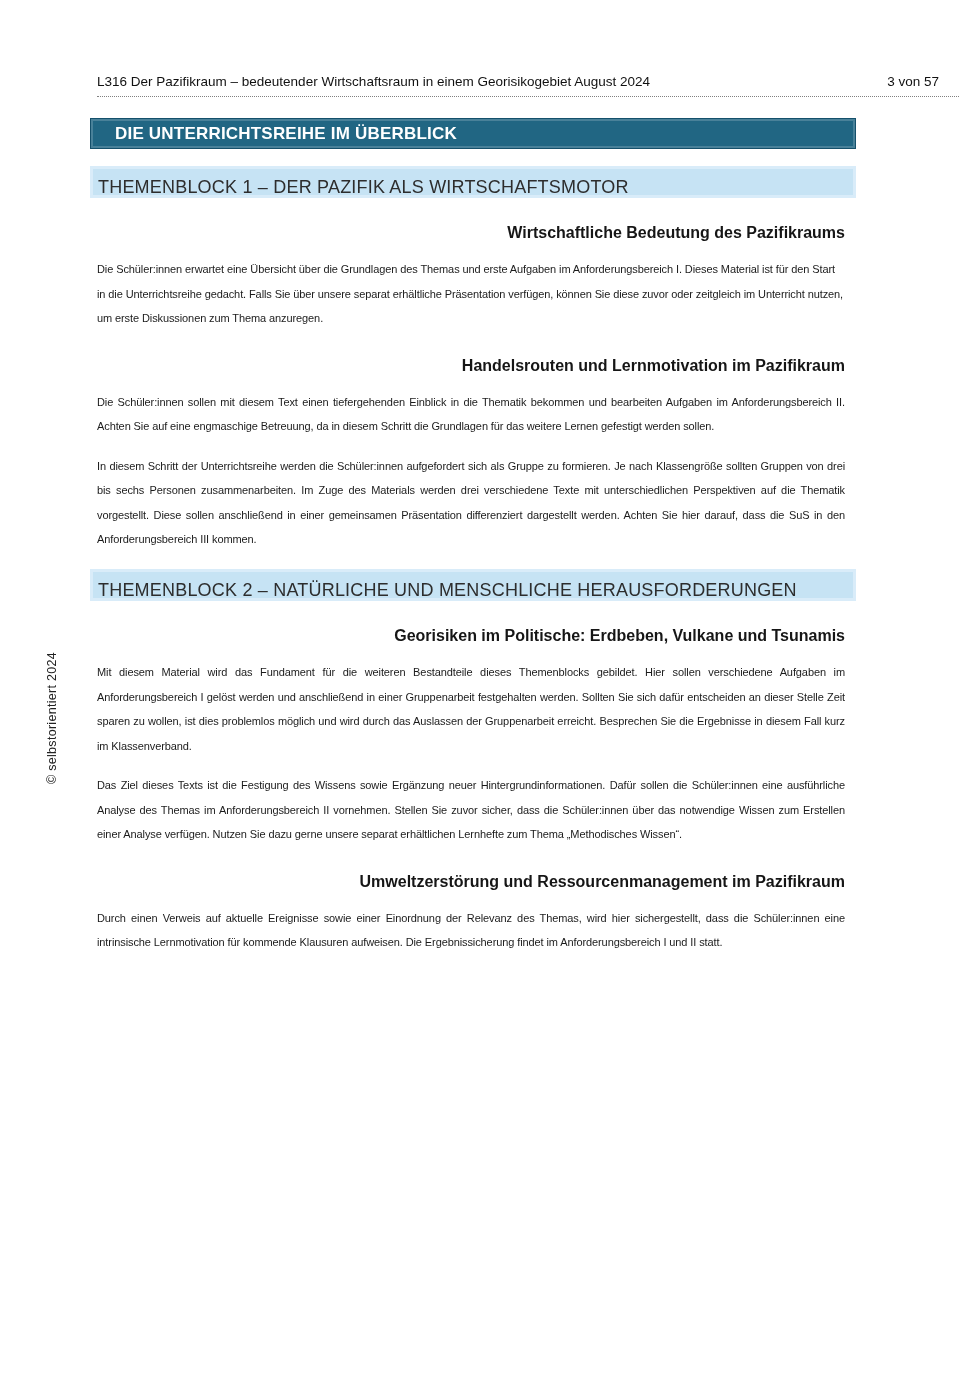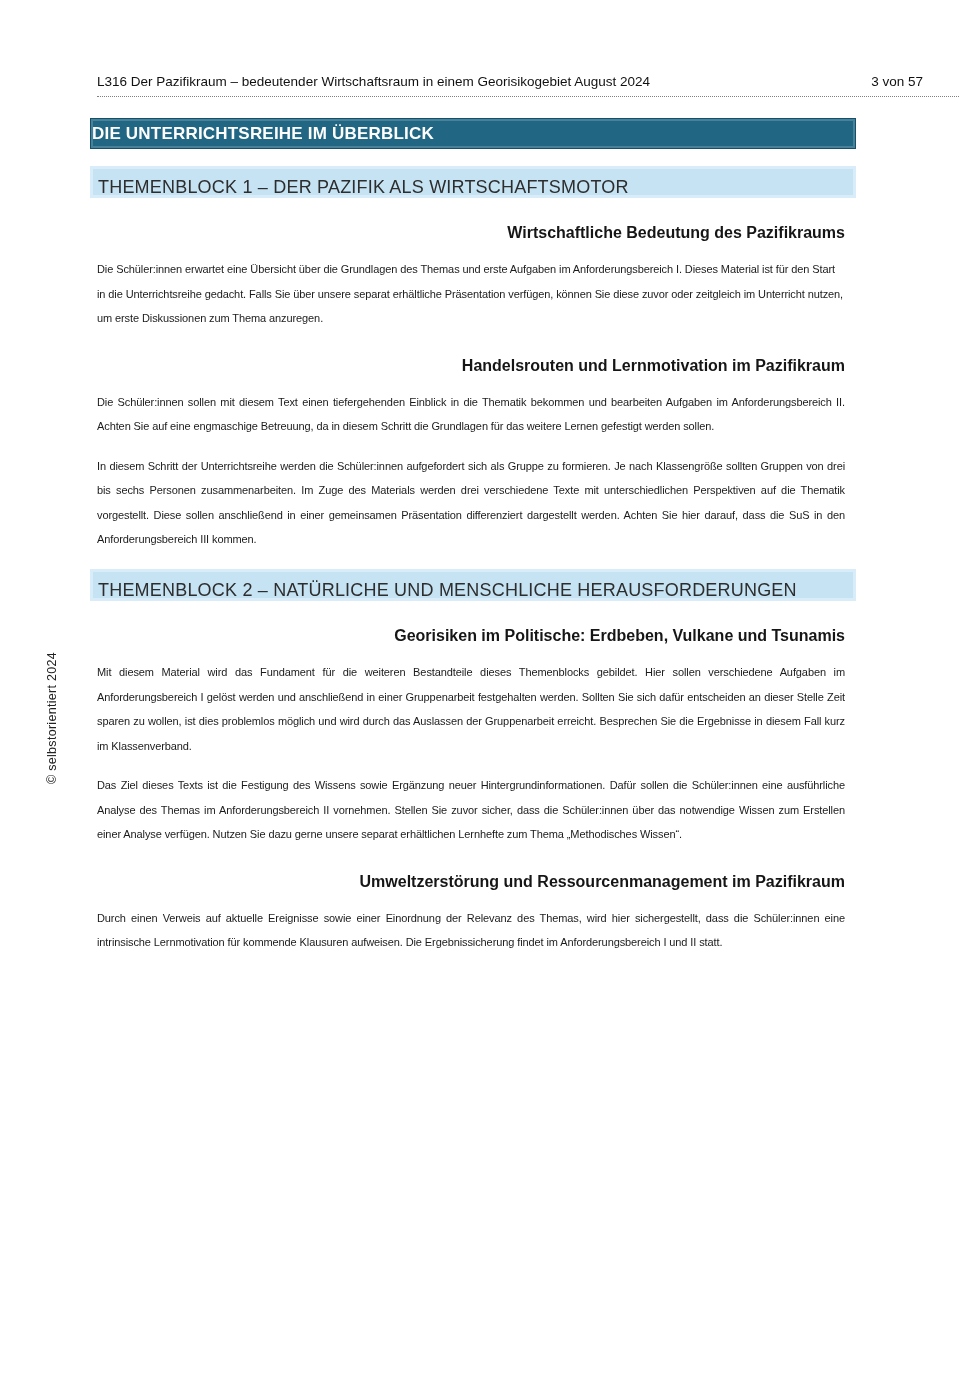--- a/index.html
+++ b/index.html
@@ -18,41 +18,41 @@
     box-sizing: border-box;
   }
   .content {
     margin-left: 97px;
     margin-right: 114px; 
   }
   
   .top-header {
     margin-left: 97px;
     margin-top: 74px;
-    padding-right: 36px;
+    padding-right: 20px;
     padding-bottom: 7px;
     display: flex;
     justify-content: space-between;
     align-items: center;
     font-size: 13.5px;
     color: #111111;
     border-bottom: 1px dotted #808080;
   }
   
   .dark-bar {
     margin-left: 90px;
     margin-right: 103px;
     margin-top: 21px;
     background: #216683;
     border: 1px solid #15506b;
     box-shadow: inset 0 0 0 2px rgba(255,255,255,0.18);
     height: 31px;
     display: flex;
     align-items: center;
-    padding-left: 1px;
+    padding-left: 24px;
     box-sizing: border-box;
   }
   .dark-bar span {
     color: #ffffff;
     font-weight: 700;
     font-size: 17px;
     letter-spacing: 0.2px;
   }
   
   .light-bar {

